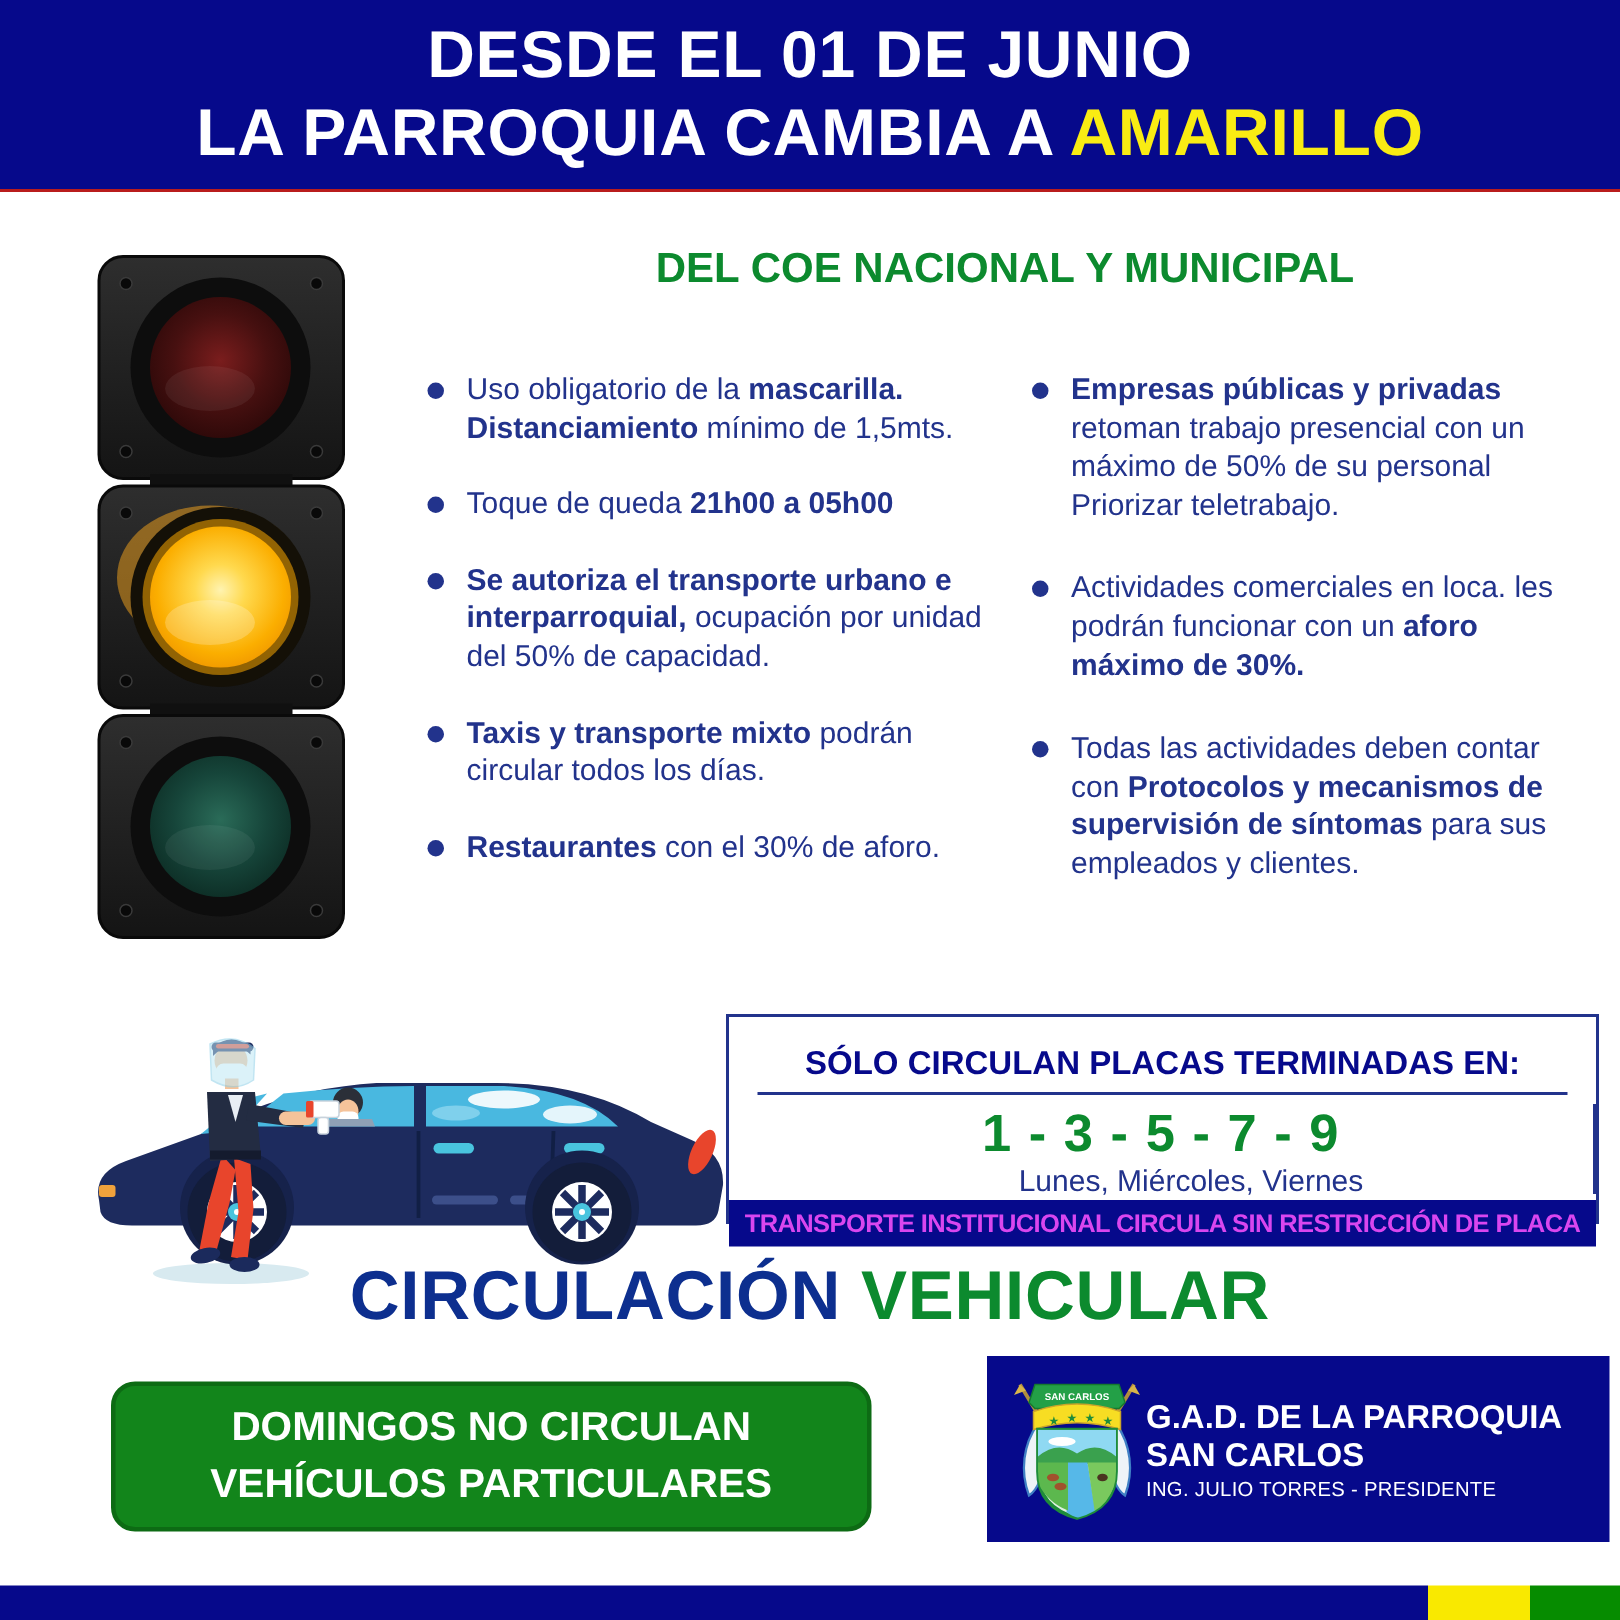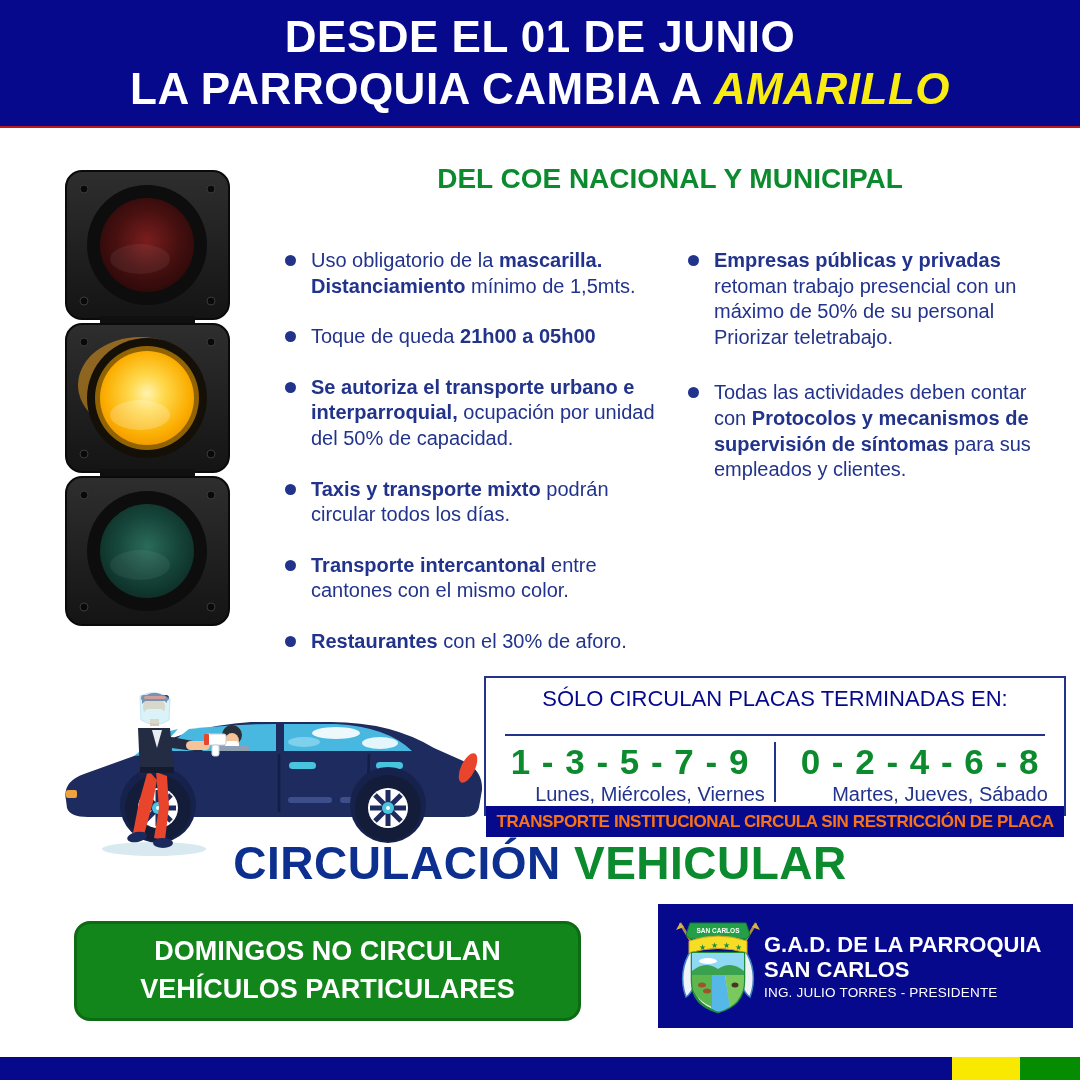--- a/index.html
+++ b/index.html
@@ -10,21 +10,21 @@
   }
   
   .banner{
     position:absolute;left:0;top:0;width:1080px;height:126px;
     background:var(--navy);color:#fff;text-align:center;
     display:flex;flex-direction:column;justify-content:center;gap:2px;
     border-bottom:2px solid #b91c1c;
   }
   .banner .l1{font-size:44px;font-weight:800;letter-spacing:.5px;}
   .banner .l2{font-size:44px;font-weight:800;letter-spacing:.5px;}
-  .banner .hl{color:var(--yellow);font-style:italic;}
+  .banner .hl{color:var(--yellow);}
   
   .norms-heading{
     position:absolute;left:320px;top:160px;width:700px;text-align:center;
     color:var(--green);font-size:28px;font-weight:800;line-height:1.35;
   }
   
   ul.norms{list-style:none;margin:0;padding:0;position:absolute;
     color:var(--text-blue);font-size:20px;line-height:1.28;}
   ul.norms li{position:relative;padding-left:26px;margin-bottom:25px;}
   ul.norms li .dot{position:absolute;left:0;top:7px;width:11px;height:11px;
@@ -33,31 +33,31 @@
   #norms-left{left:285px;top:248px;width:372px;}
   #norms-right{left:688px;top:248px;width:356px;}
   #norms-right li{margin-bottom:30px;}
   
   .plates{
     position:absolute;left:484px;top:676px;width:582px;height:140px;
     border:2px solid var(--text-blue);box-sizing:border-box;background:#fff;
     display:flex;flex-direction:column;
   }
   .plates-title{
-    width:540px;margin:8px auto 0;text-align:center;padding-bottom:22px;
-    color:var(--navy);font-size:22px;font-weight:400;
+    width:540px;margin:18px auto 0;text-align:center;padding-bottom:6px;
+    color:var(--navy);font-size:22px;font-weight:700;
     border-bottom:2px solid var(--text-blue);white-space:nowrap;
   }
   .plates-row{display:flex;flex:1;align-items:stretch;}
   .plates-col{flex:1;text-align:center;padding-top:6px;}
   .plates-col .nums{color:var(--green);font-size:35px;font-weight:800;letter-spacing:1px;}
   .plates-col .days{color:var(--text-blue);font-size:20px;margin-top:1px;padding-left:40px;}
   .plates-vdiv{width:2px;background:var(--text-blue);margin:6px 0 4px;}
   .plates-footer{
-    height:31px;background:var(--navy);color:#f97316;text-align:center;
+    height:31px;background:var(--navy);color:#d946ef;text-align:center;
     font-size:17px;font-weight:700;line-height:31px;letter-spacing:-.4px;white-space:nowrap;
   }
   
   .circ{position:absolute;left:0;top:836px;width:1080px;text-align:center;
     font-size:46px;font-weight:800;letter-spacing:.5px;}
   .circ .w1{color:var(--heading-blue);}
   .circ .w2{color:var(--green);}
   
   .sunday{
     position:absolute;left:74px;top:921px;width:507px;height:100px;
@@ -159,25 +159,25 @@
 
   <div class="norms-heading">
     <div>DEL COE NACIONAL Y MUNICIPAL</div>
   </div>
 
   <ul class="norms" id="norms-left">
       <li><span class="dot"></span><span>Uso obligatorio de la </span><span class="b">mascarilla. Distanciamiento</span><span> mínimo de 1,5mts.</span></li>
       <li><span class="dot"></span><span>Toque de queda </span><span class="b">21h00 a 05h00</span></li>
       <li><span class="dot"></span><span class="b">Se autoriza el transporte urbano e interparroquial,</span><span> ocupación por unidad del 50% de capacidad.</span></li>
       <li><span class="dot"></span><span class="b">Taxis y transporte mixto</span><span> podrán circular todos los días.</span></li>
-      <li><span class="dot"></span><span class="b">Transporte intercantonal</span><span> entre cantones con el mismo color.</span></li>
       <li><span class="dot"></span><span class="b">Restaurantes</span><span> con el 30% de aforo.</span></li>
     </ul>
   <ul class="norms" id="norms-right">
       <li><span class="dot"></span><span class="b">Empresas públicas y privadas</span><span> retoman trabajo presencial con un máximo de 50% de su personal Priorizar teletrabajo.</span></li>
+      <li><span class="dot"></span><span>Actividades comerciales en loca. les podrán funcionar con un </span><span class="b">aforo máximo de 30%.</span></li>
       <li><span class="dot"></span><span>Todas las actividades deben contar con </span><span class="b">Protocolos y mecanismos de supervisión de síntomas</span><span> para sus empleados y clientes.</span></li>
     </ul>
 
   <svg class="car-svg" width="455" height="210" viewBox="0 0 455 210">
     <ellipse cx="118" cy="199" rx="52" ry="7" fill="#d8eaf0"></ellipse>
 
     <g>
       <path d="M30,150 Q26,132 48,124 L98,106 Q150,76 215,72 L295,72 Q355,72 398,98 L425,110 Q447,119 446,140 L443,157 Q441,167 428,167 L52,167 Q34,167 31,158 Z" fill="#1d2b5e"></path>
       <ellipse cx="432" cy="118" rx="7" ry="16" transform="rotate(25 432 118)" fill="#e8452c"></ellipse>
       <rect x="30" y="140" width="11" height="8" rx="2" fill="#f0a23c"></rect>
@@ -245,24 +245,20 @@
   </svg>
 
   <div class="plates">
     <div class="plates-title">SÓLO CIRCULAN PLACAS TERMINADAS EN:</div>
     <div class="plates-row">
       <div class="plates-col">
         <div class="nums">1 - 3 - 5 - 7 - 9</div>
         <div class="days">Lunes, Miércoles, Viernes</div>
       </div>
       <div class="plates-vdiv"></div>
-      <div class="plates-col">
-        <div class="nums">0 - 2 - 4 - 6 - 8</div>
-        <div class="days">Martes, Jueves, Sábado</div>
-      </div>
     </div>
     <div class="plates-footer">TRANSPORTE INSTITUCIONAL CIRCULA SIN RESTRICCIÓN DE PLACA</div>
   </div>
 
   <div class="circ">
     <span class="w1">CIRCULACIÓN</span>
     <span> </span>
     <span class="w2">VEHICULAR</span>
   </div>
 

